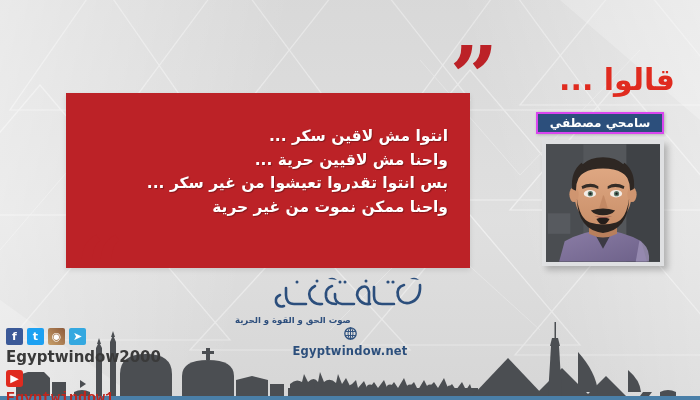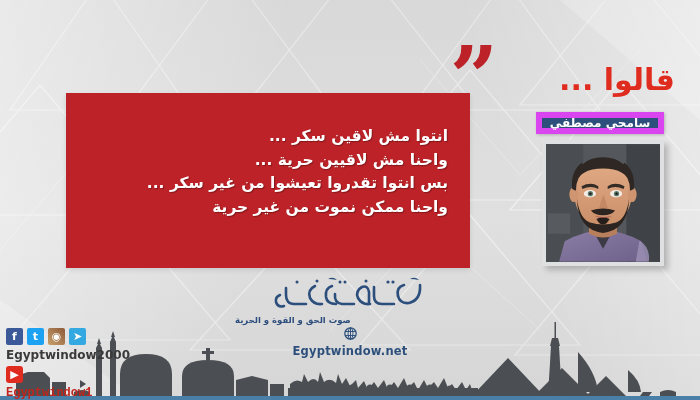--- a/index.html
+++ b/index.html
@@ -109,21 +109,21 @@
     position: absolute;
     right: 36px;
     top: 112px;
     width: 128px;
     z-index: 6;
   }
   #speaker-nameplate {
     width: 128px;
     height: 22px;
     background: #2c4f7c;
-    border: 6px solid #d946ef;
+    border: 2px solid #d946ef;
     display: flex;
     align-items: center;
     justify-content: center;
     box-shadow: 1px 1px 3px rgba(0,0,0,0.22);
   }
   #speaker-name {
     color: #ffffff;
     font-size: 12px;
     font-weight: bold;
     direction: rtl;
@@ -194,21 +194,21 @@
     display: flex; align-items: center; justify-content: center;
     color: #fff; font-size: 11px; font-weight: bold;
     font-family: "DejaVu Sans", sans-serif;
   }
   #icon-facebook  { background: #3b5998; }
   #icon-twitter   { background: #1da1f2; }
   #icon-instagram { background: linear-gradient(45deg,#c8a06a,#8d5a3a); }
   #icon-telegram  { background: #34a8e0; }
   #icon-youtube   { background: #e02b1f; border-radius: 3px; }
   .social-handle {
-    color: #3a3a3a; font-size: 12px; font-weight: bold;
+    color: #3a3a3a; font-size: 15px; font-weight: bold;
     direction: ltr; letter-spacing: 0px; margin-top: 3px;
   }
   #handle-youtube { color: #c0261d; font-family: Liberation Mono, monospace; }
   #social-row-2 { margin-top: 4px; }
 </style>
 </head>
 <body>
 
 <div id="card">
 

